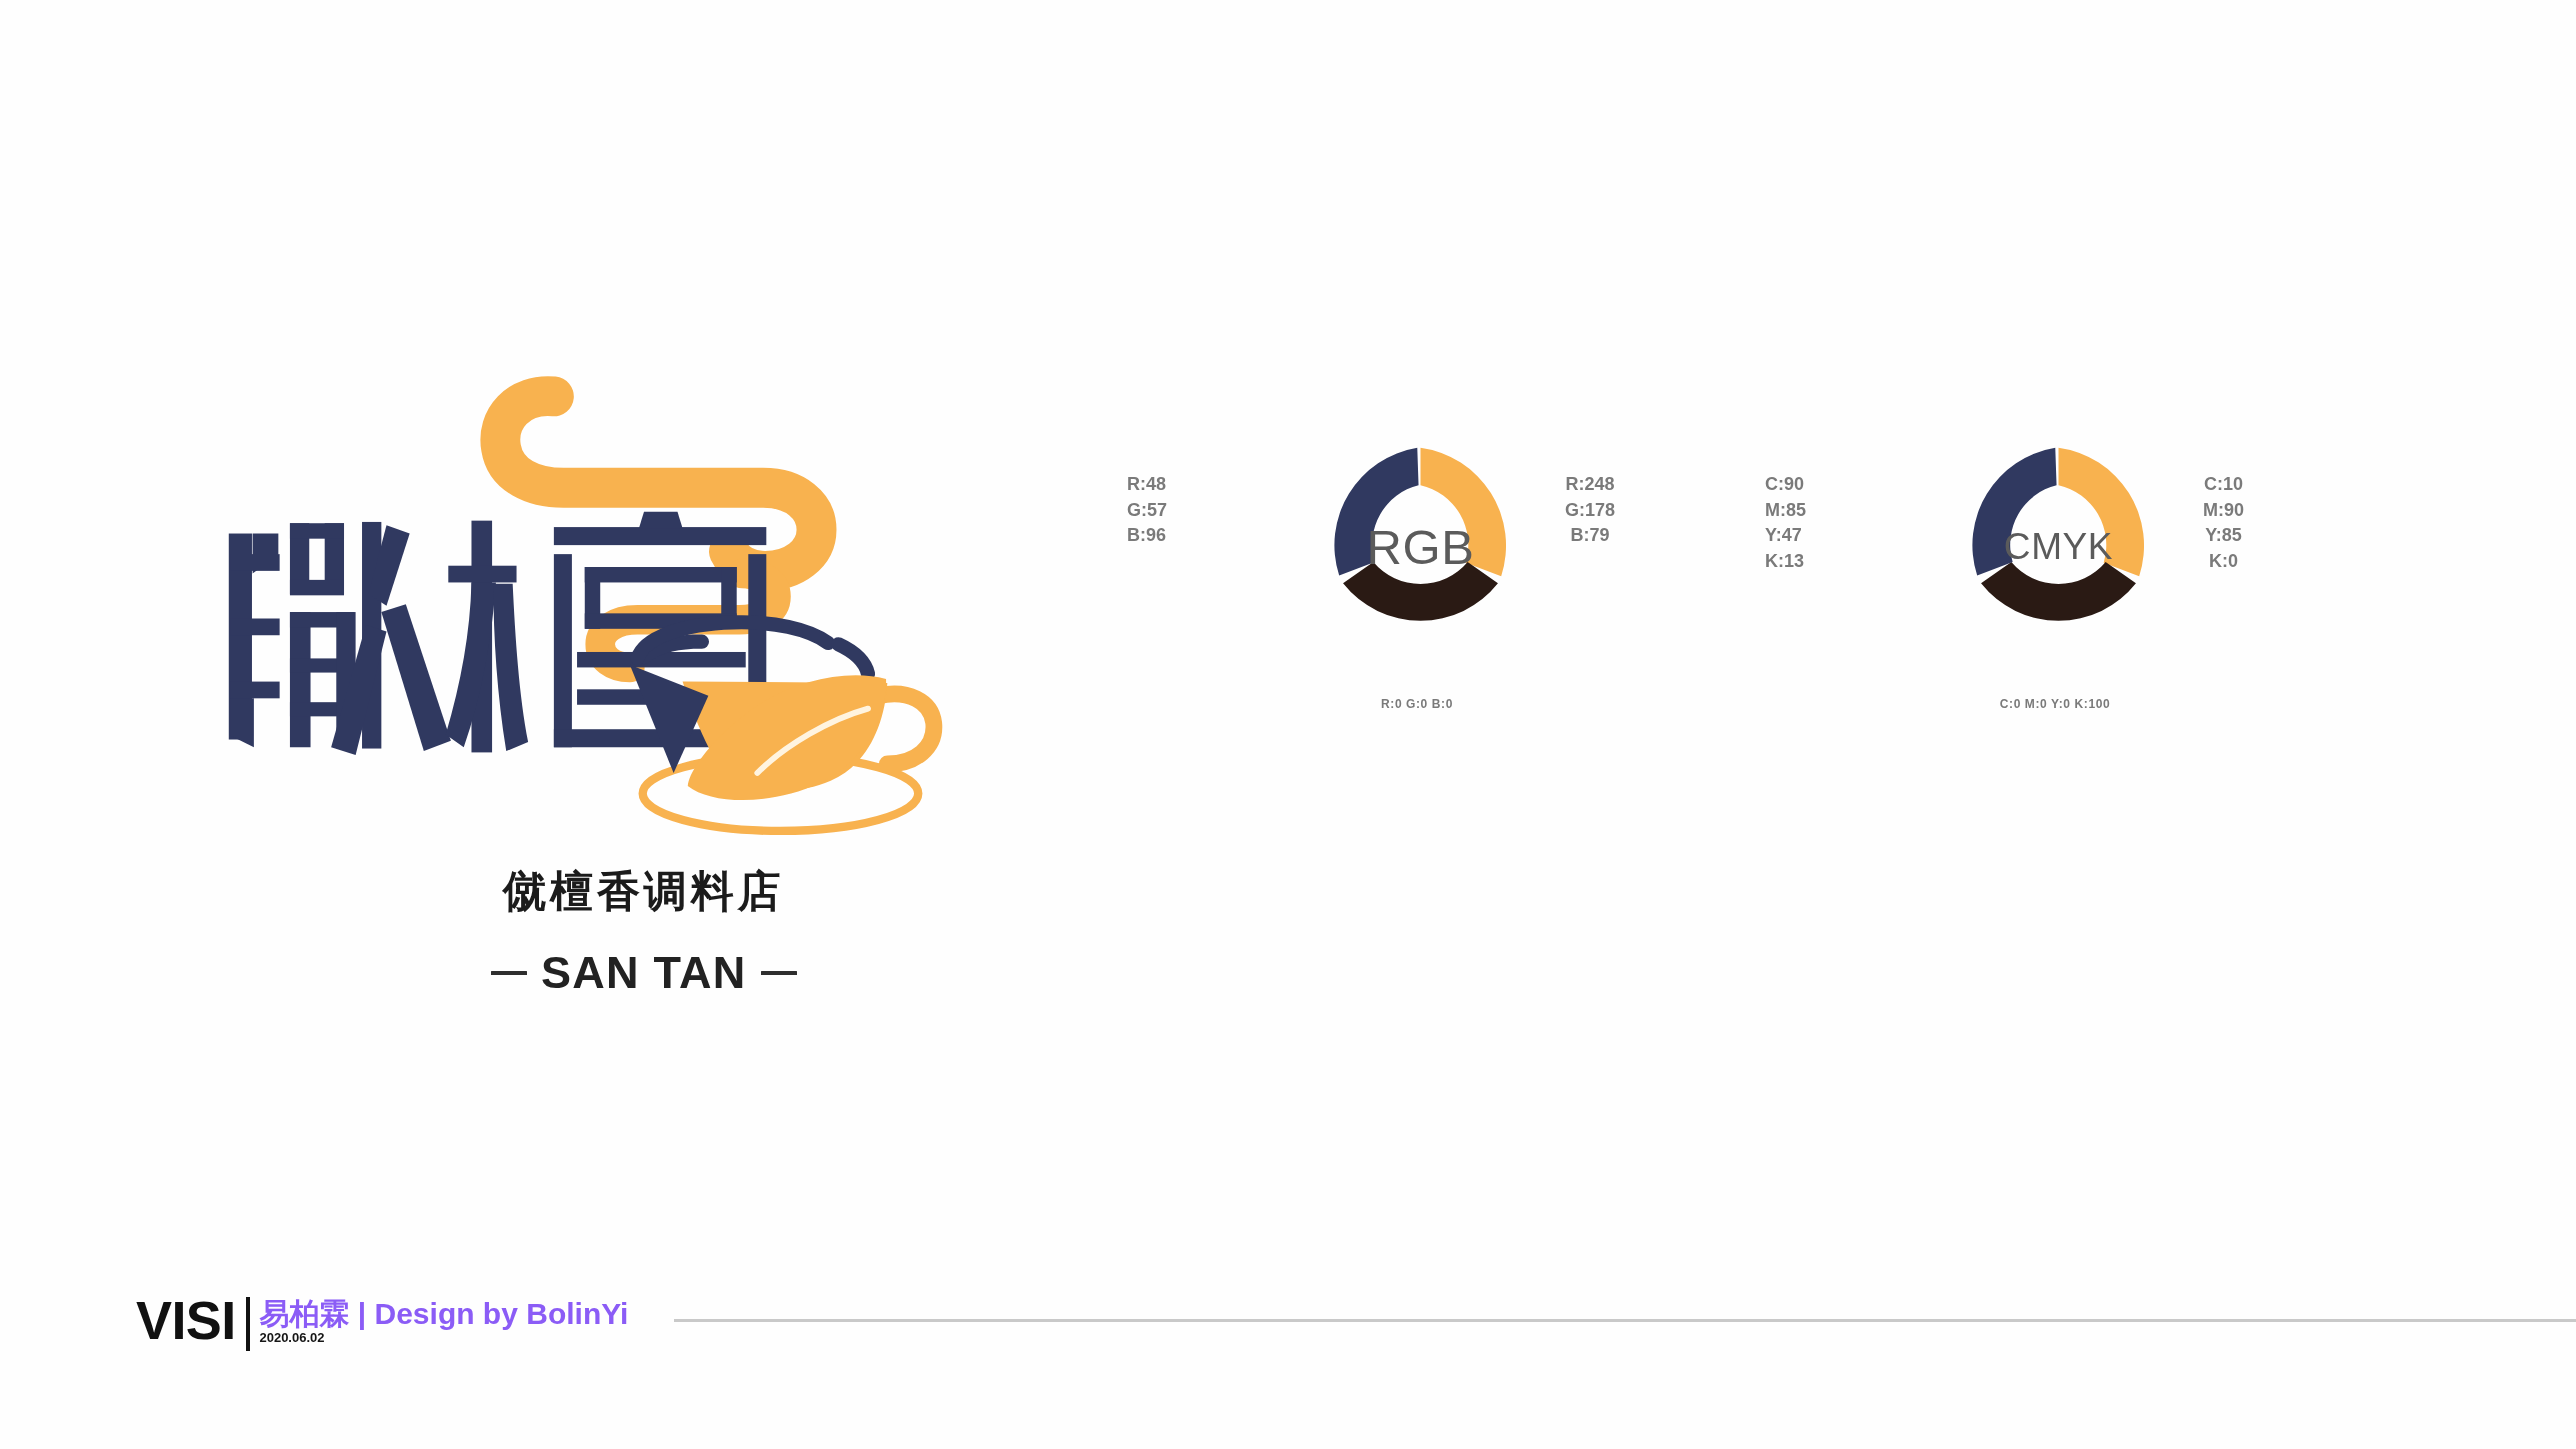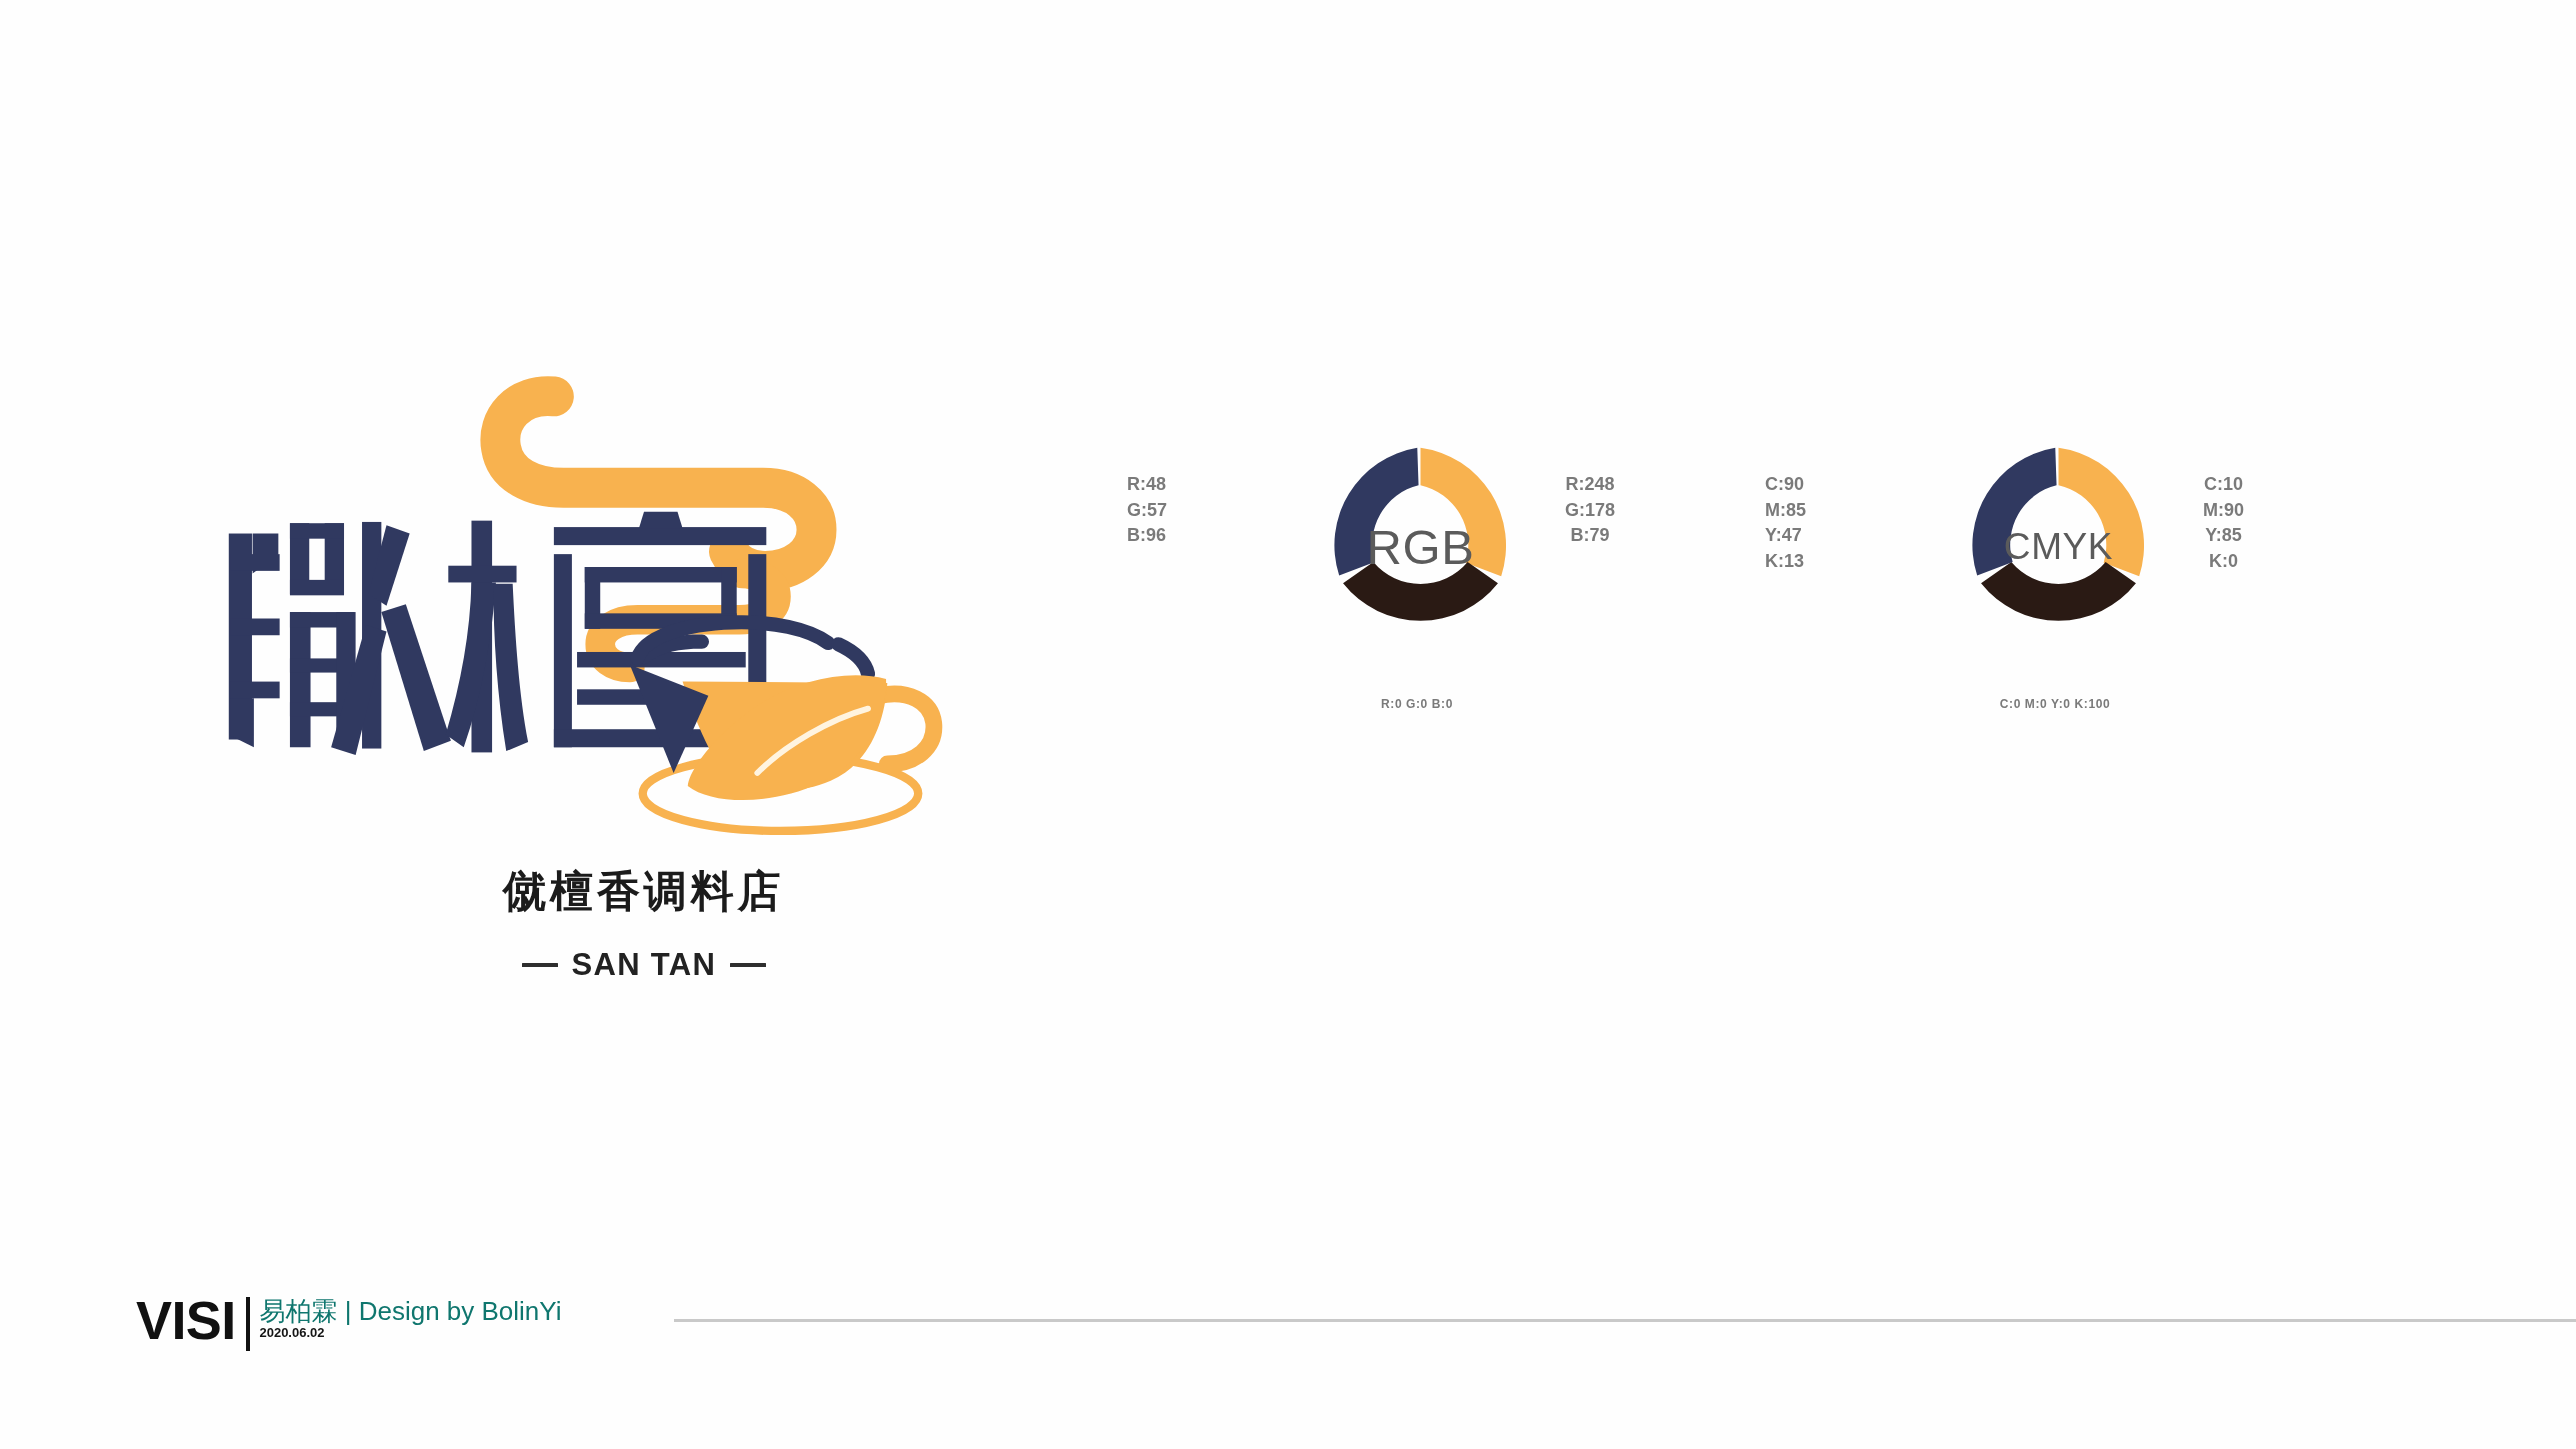--- a/index.html
+++ b/index.html
@@ -56,21 +56,21 @@
     gap: 14px;
   }
   .rule-dash {
     width: 36px;
     height: 4.5px;
     background: #2e2e2e;
     border-radius: 0.6px;
   }
   #latin-text {
     font-family: "Liberation Sans", sans-serif;
-    font-size: 31px;
+    font-size: 45px;
     font-weight: 600;
     letter-spacing: 1.3px;
     color: #222222;
     white-space: nowrap;
   }
 
   
   .swatch-block {
     position: absolute;
     top: 427px;
@@ -171,23 +171,23 @@
     margin: 1.3px 9px 0 10.3px;
   }
   #footer-lines {
     display: flex;
     flex-direction: column;
     justify-content: flex-start;
     padding-top: 1.3px;
   }
   #footer-line1 {
     font-family: "Liberation Sans", sans-serif;
-    font-size: 26px;
-    font-weight: 400;
-    color: #0f766e;
+    font-size: 30px;
+    font-weight: 700;
+    color: #8b5cf6;
     line-height: 1.12;
     white-space: nowrap;
   }
   #footer-line2 {
     font-family: "Liberation Sans", sans-serif;
     font-size: 13px;
     font-weight: 700;
     color: #161616;
     line-height: 1.1;
     letter-spacing: 0px;

